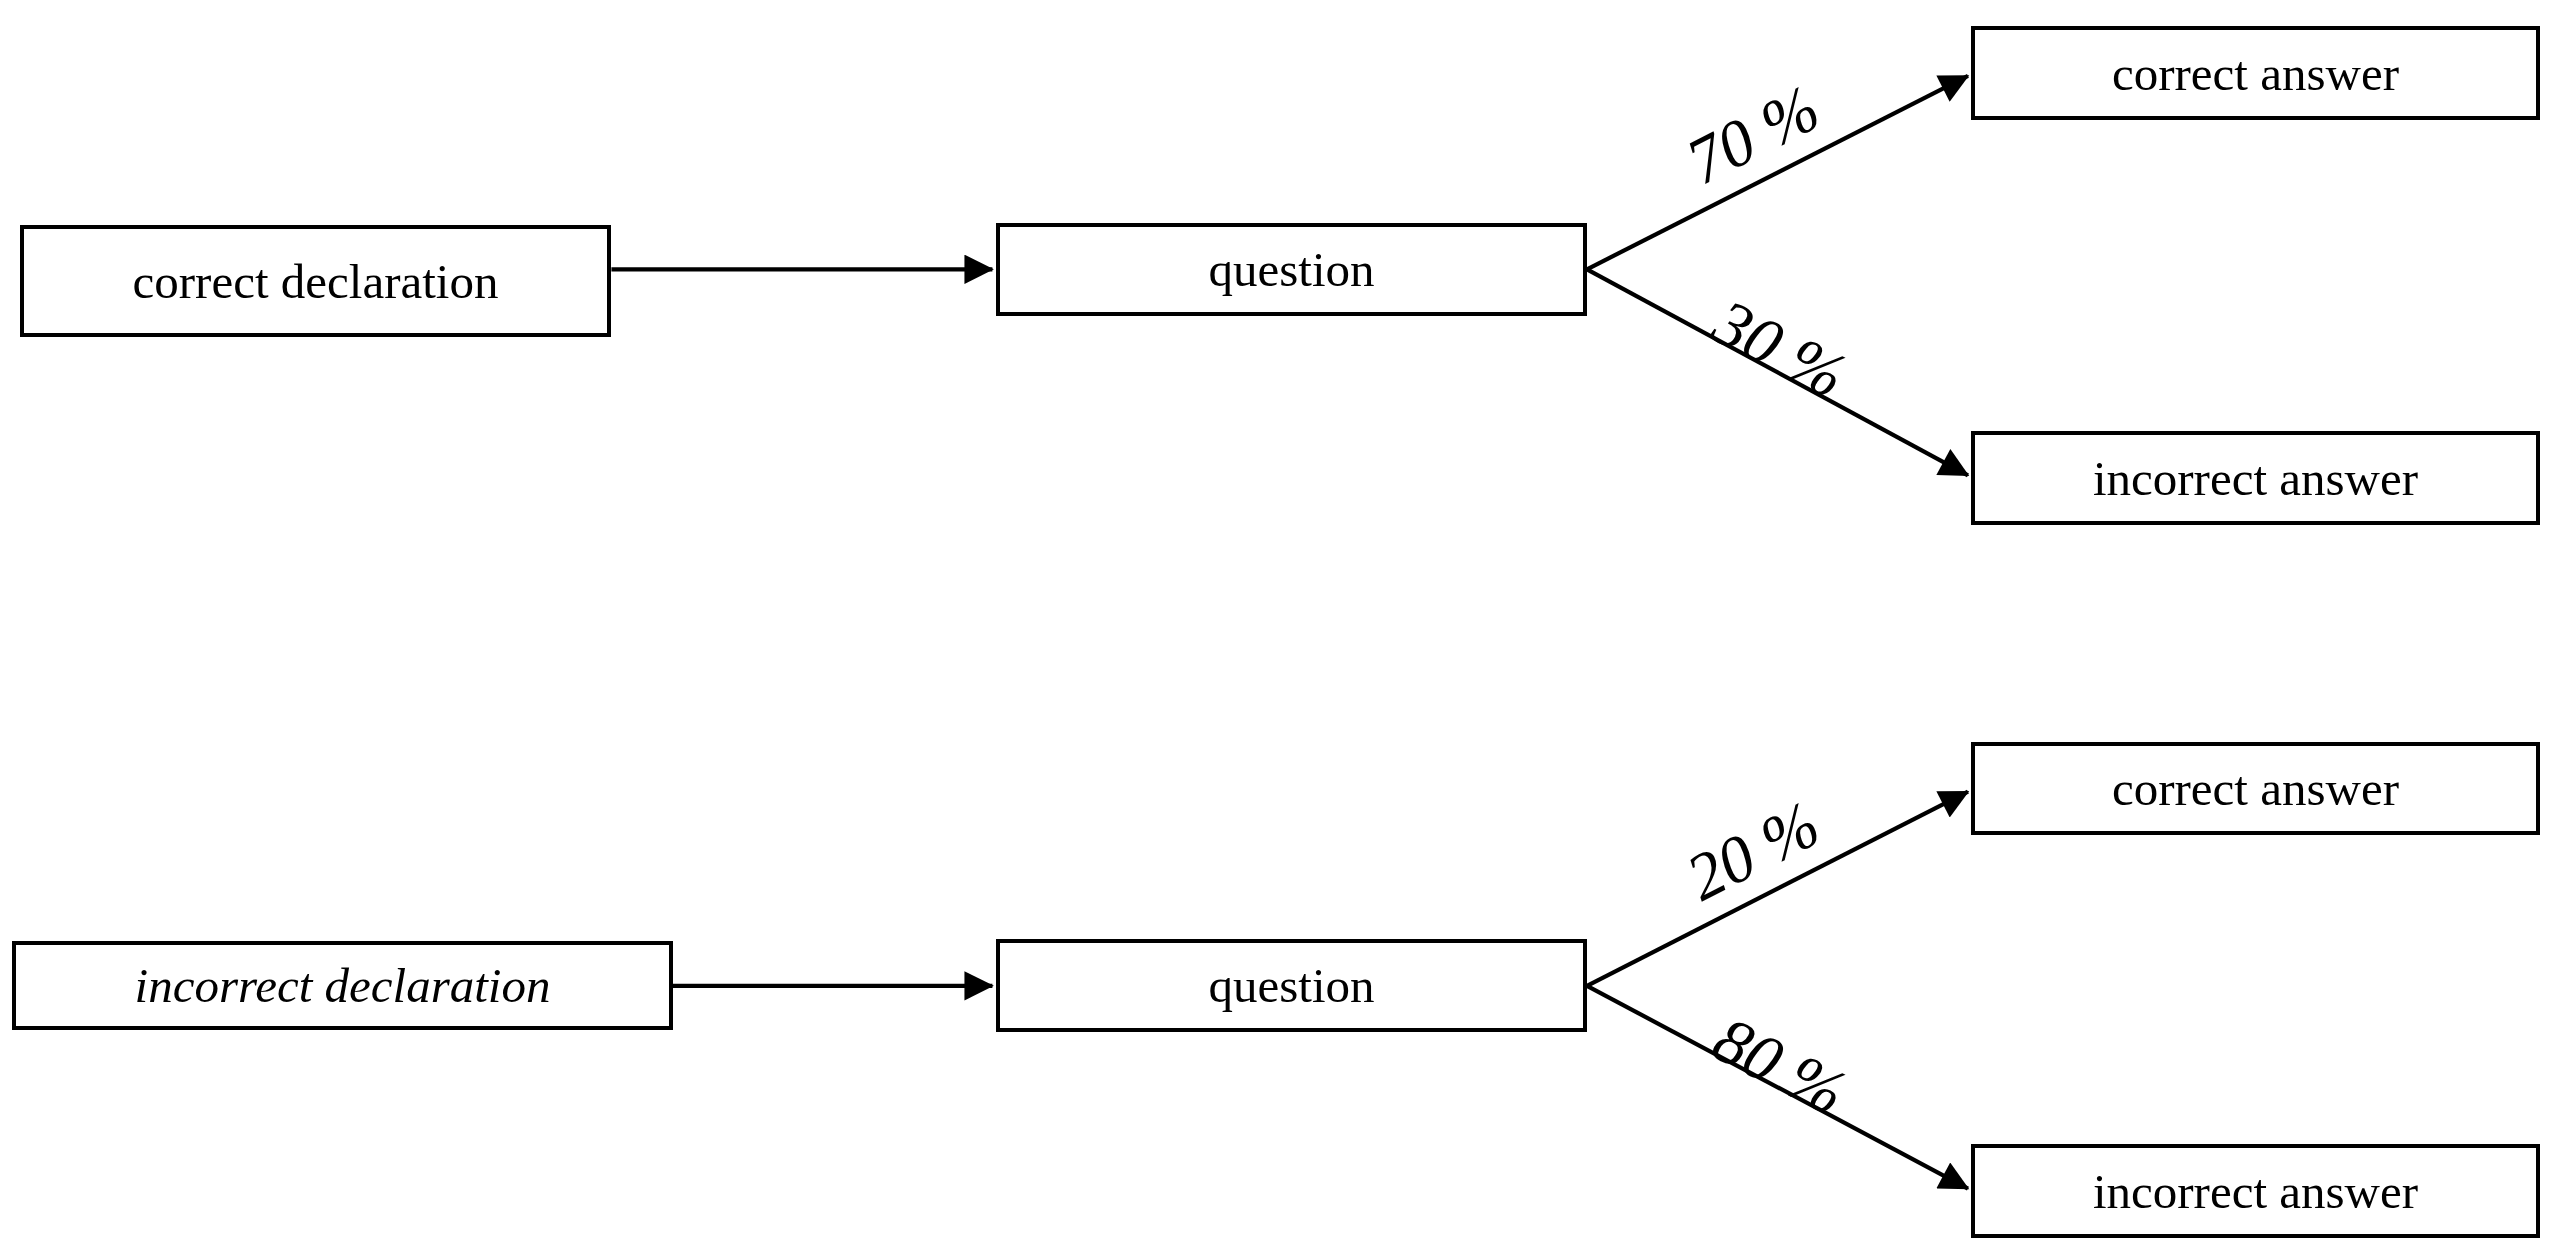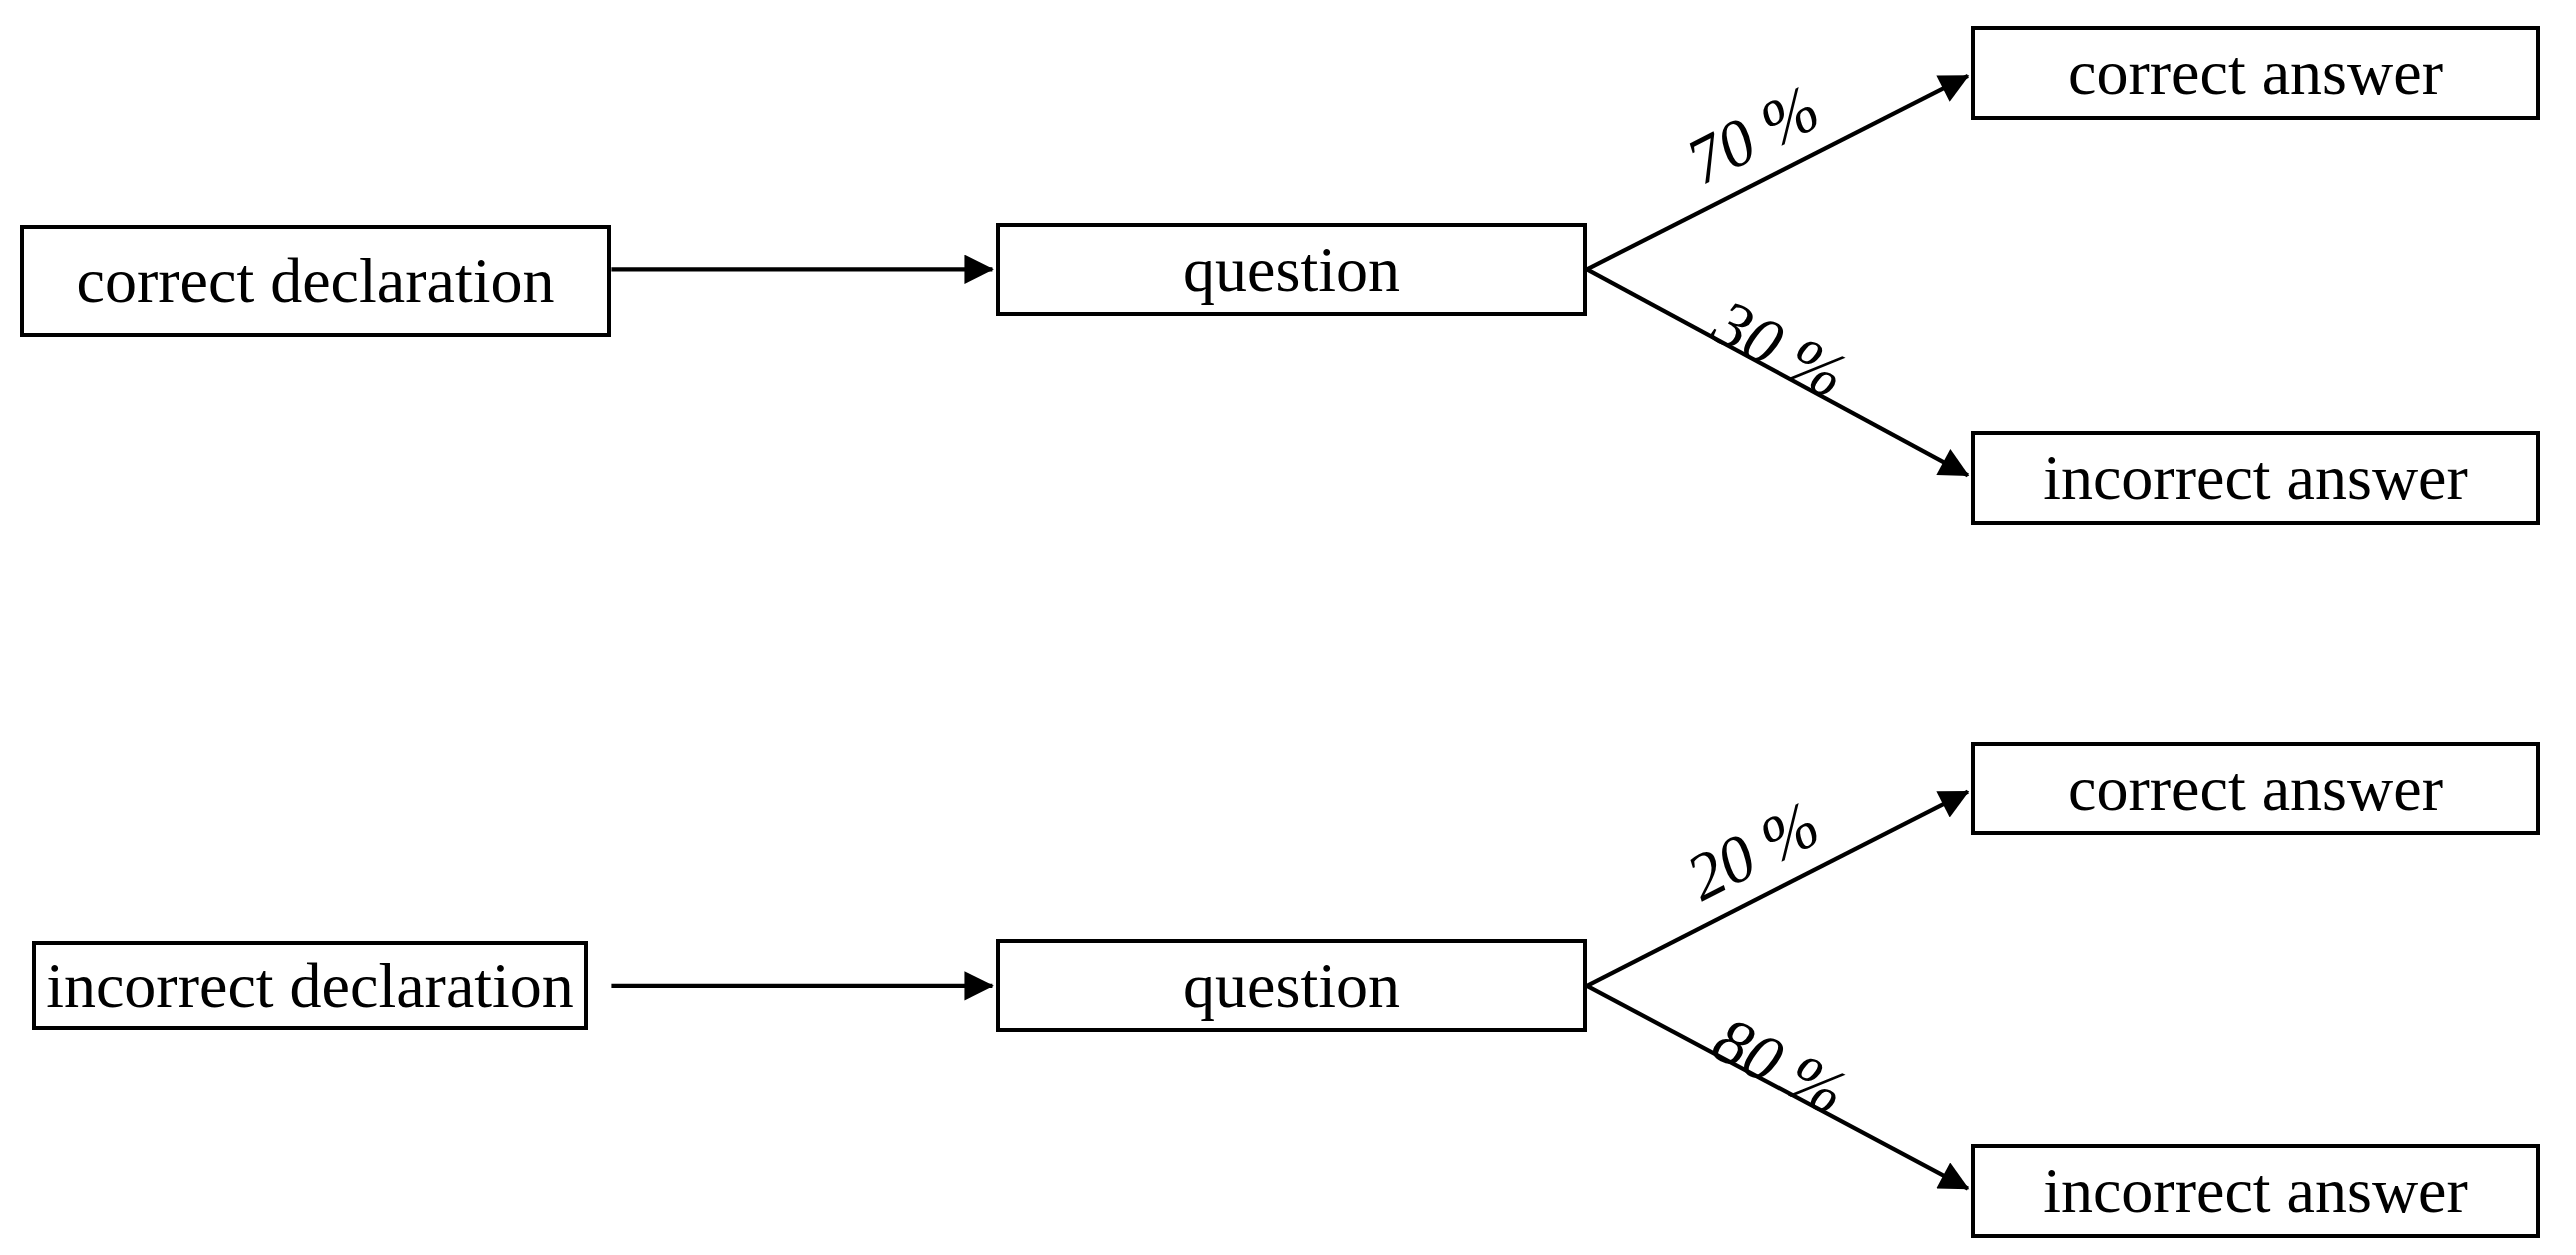--- a/index.html
+++ b/index.html
@@ -29,21 +29,21 @@
     stroke-width: 5;
   }
   .node {
     position: absolute;
     box-sizing: border-box;
     border: 4.2px solid #000000;
     background: #ffffff;
     display: flex;
     align-items: center;
     justify-content: center;
-    font-size: 64px;
+    font-size: 49px;
     line-height: 1;
     white-space: nowrap;
   }
   .prob {
     position: absolute;
     font-size: 66px;
     font-style: italic;
     line-height: 1;
     white-space: nowrap;
     transform: translate(-50%, -50%) rotate(var(--rot));
@@ -76,21 +76,21 @@
   <div class="node" style="left:996px; top:223px; width:591px; height:93px;">question</div>
 
   <div class="node" style="left:1971px; top:26px; width:569px; height:94px;">correct answer</div>
 
   <div class="node" style="left:1971px; top:431px; width:569px; height:94px;">incorrect answer</div>
 
   <div class="prob" style="left:1753px; top:135px; --rot:-27deg;">70 %</div>
 
   <div class="prob" style="left:1780px; top:349px; --rot:27deg;">30 %</div>
 
-  <div class="node" style="left:32px; top:941px; width:556px; height:89px;">incorrect declaration</div>
+  <div class="node" style="left:12px; top:941px; width:661px; height:89px;font-style:italic;">incorrect declaration</div>
 
   <div class="node" style="left:996px; top:939px; width:591px; height:93px;">question</div>
 
   <div class="node" style="left:1971px; top:742px; width:569px; height:93px;">correct answer</div>
 
   <div class="node" style="left:1971px; top:1144px; width:569px; height:94px;">incorrect answer</div>
 
   <div class="prob" style="left:1753px; top:851px; --rot:-27deg;">20 %</div>
 
   <div class="prob" style="left:1780px; top:1066px; --rot:27deg;">80 %</div>

